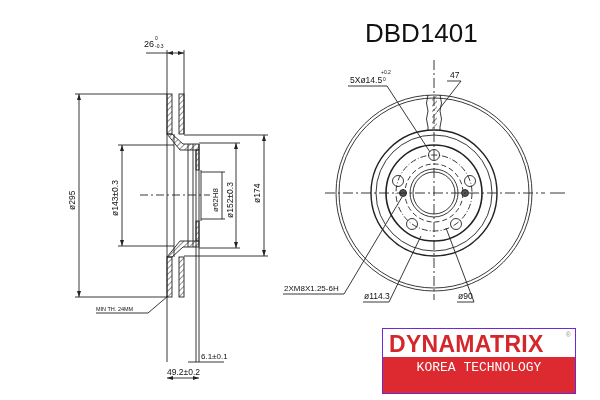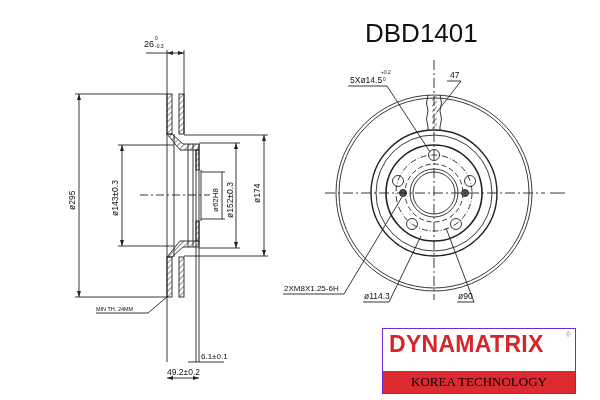--- a/index.html
+++ b/index.html
@@ -3,21 +3,21 @@
 <meta charset="utf-8">
 <style>
   html,body{margin:0;padding:0;background:#fff;}
   body{width:600px;height:400px;position:relative;overflow:hidden;font-family:"Liberation Sans",sans-serif;}
   svg{position:absolute;left:0;top:0;}
   .t{font-family:"Liberation Sans",sans-serif;fill:#111;}
   .title{position:absolute;left:365px;top:18px;font-size:26px;color:#111;font-family:"Liberation Sans",sans-serif;letter-spacing:0px;}
   .logo{position:absolute;left:382px;top:328px;width:192px;height:64px;border:1px solid #6d28d9;background:#fff;}
   .logo .brand{position:absolute;left:6px;top:2px;font-size:23px;font-weight:bold;color:#d5262b;font-family:"Liberation Sans",sans-serif;letter-spacing:0.3px;}
   .logo .reg{position:absolute;right:4px;top:2px;font-size:7px;color:#999;}
-  .logo .bar{position:absolute;left:0;right:0;bottom:0;height:22px;background:#dc2a30;color:#000000;font-size:13px;text-align:center;line-height:22px;font-family:Liberation Serif, serif;}
+  .logo .bar{position:absolute;left:0;right:0;bottom:0;height:36px;background:#dc2a30;color:#ffffff;font-size:13px;text-align:center;line-height:22px;font-family:Liberation Mono, monospace;}
 </style>
 </head>
 <body>
 
 <div class="title">DBD1401</div>
 
 <svg width="600" height="400" viewBox="0 0 600 400">
   <defs>
     <pattern id="hatch" patternUnits="userSpaceOnUse" width="4" height="4" patternTransform="rotate(45)">
       <line x1="0" y1="0" x2="0" y2="4" stroke="#222" stroke-width="1"></line>

